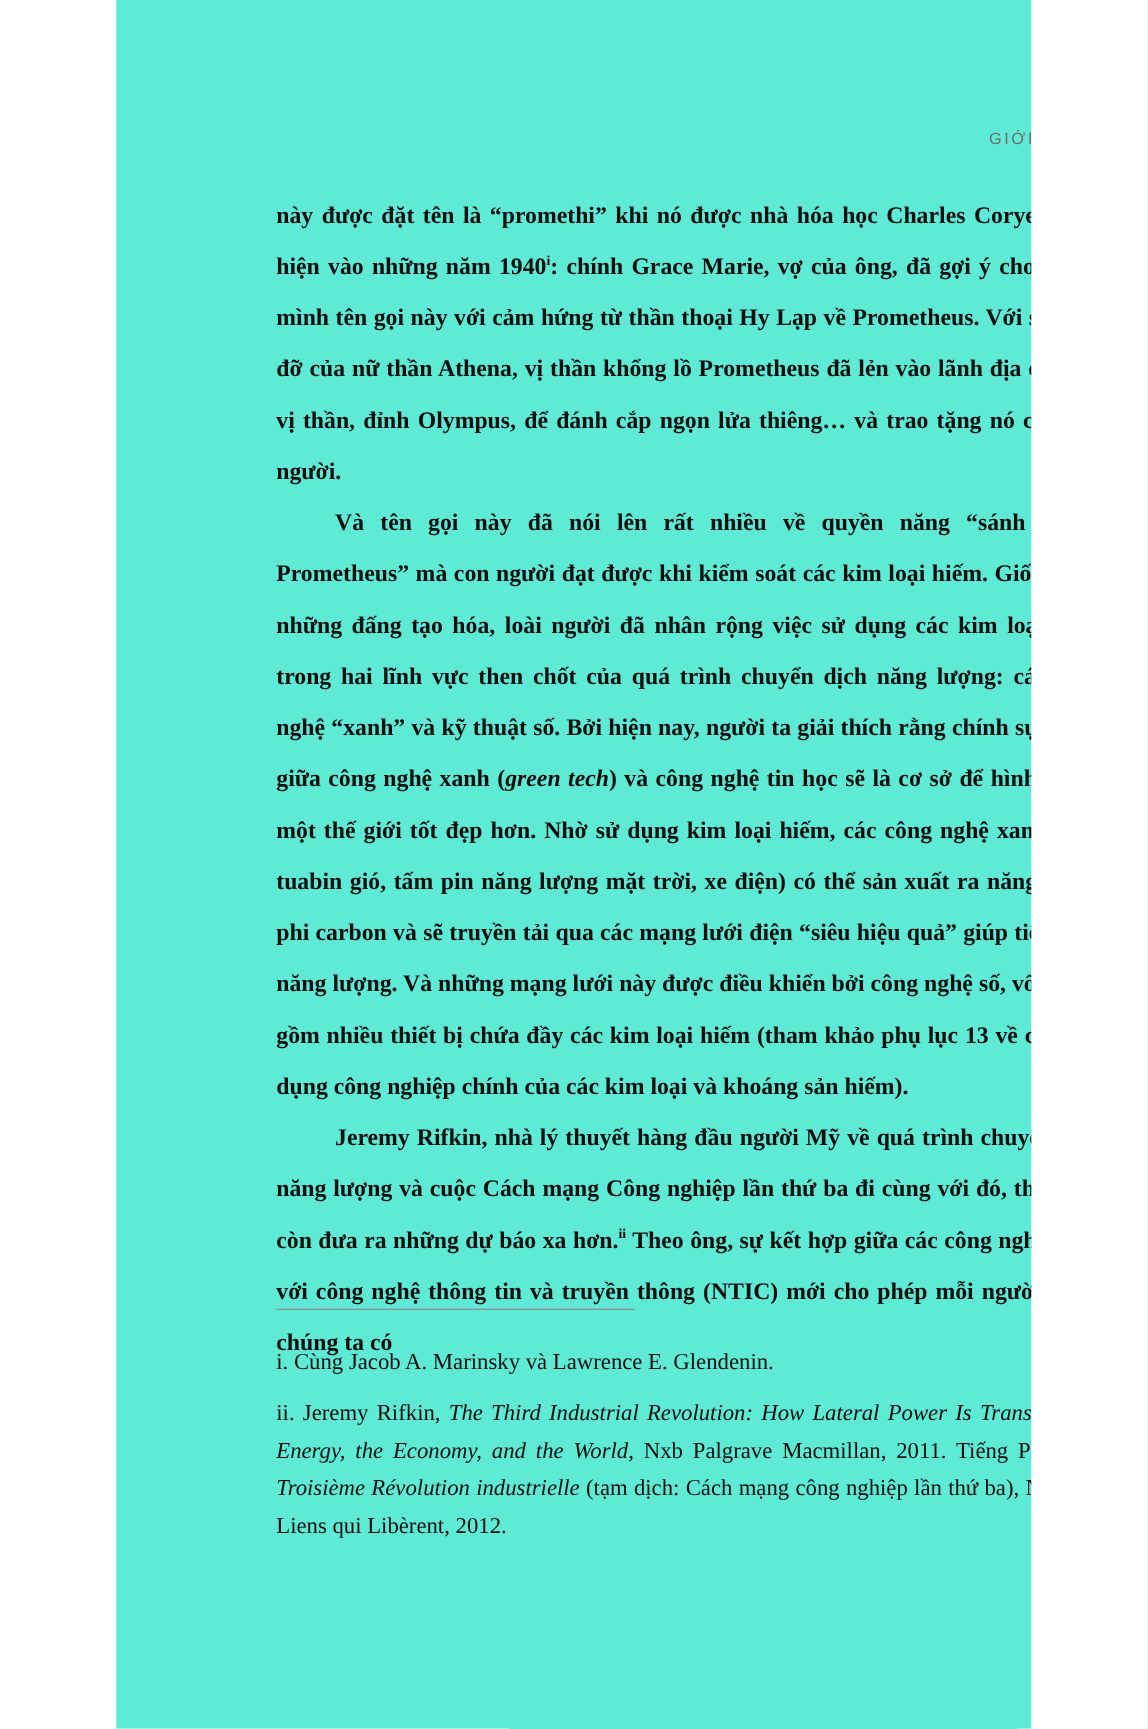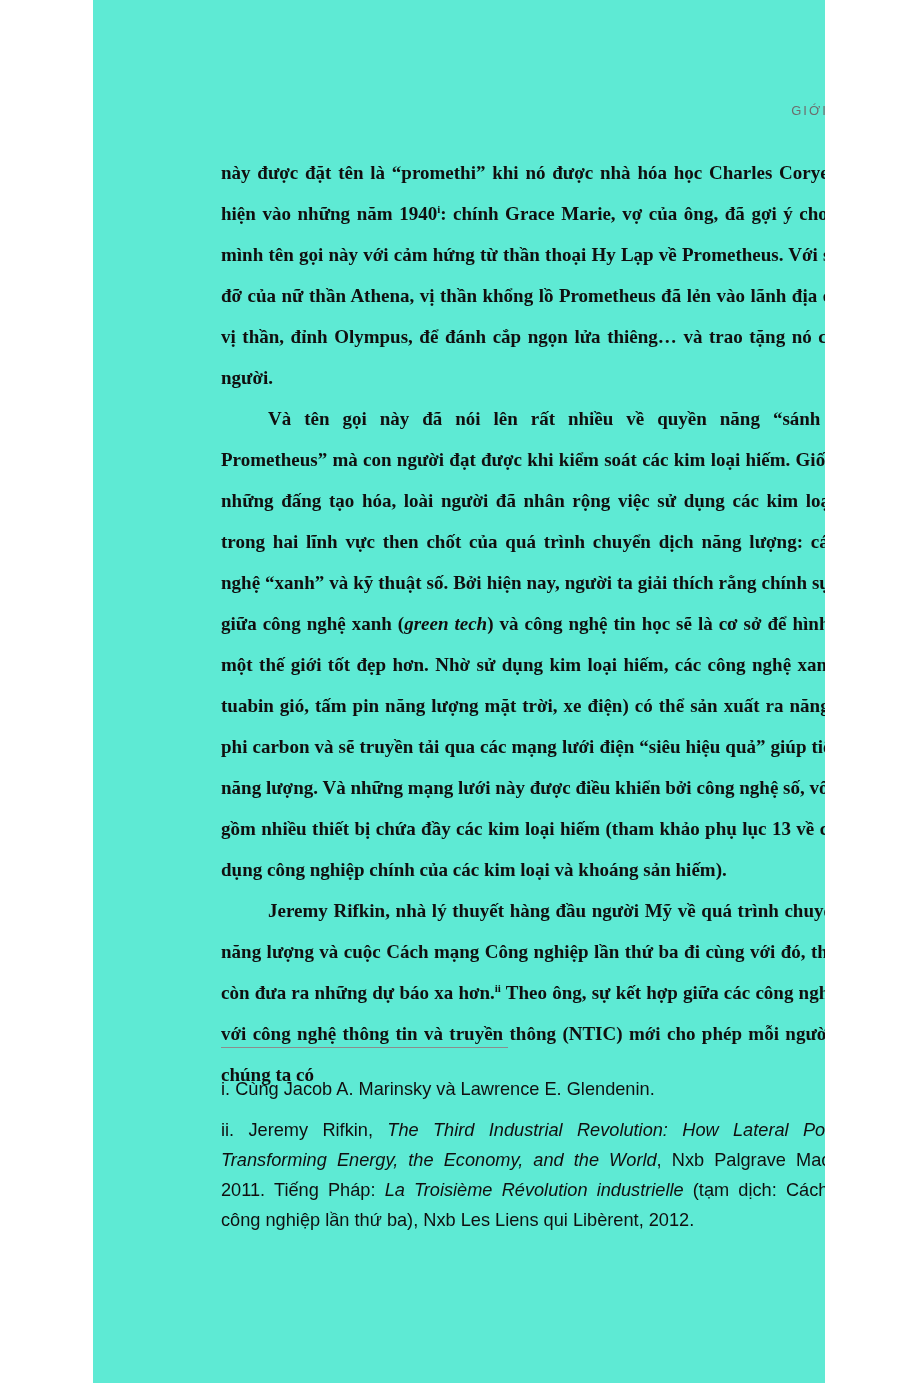--- a/index.html
+++ b/index.html
@@ -79,21 +79,21 @@
   .footnote-rule {
     width: 287px;
     height: 0;
     border: 0;
     border-top: 1px solid #8d8d8d;
     margin: 0 0 26px 0;
   }
 
   p.footnote {
     margin: 0 0 11px 0;
-    font-family: Liberation Sans, sans-serif;
+    font-family: Liberation Serif, serif;
     font-size: 18.2px;
     line-height: 30px;
     color: #100f0f;
     text-align: justify;
     text-justify: inter-word;
   }
 
   p.footnote:last-child {
     margin-bottom: 16px;
   }

